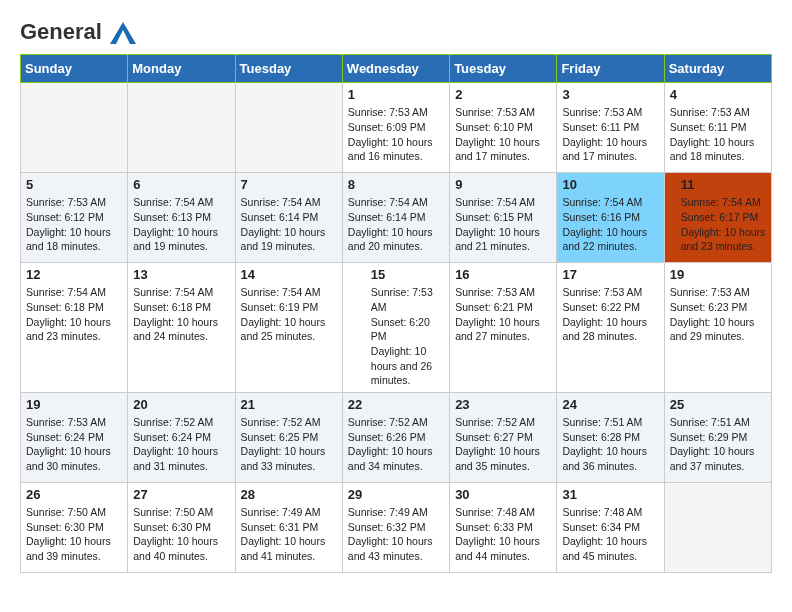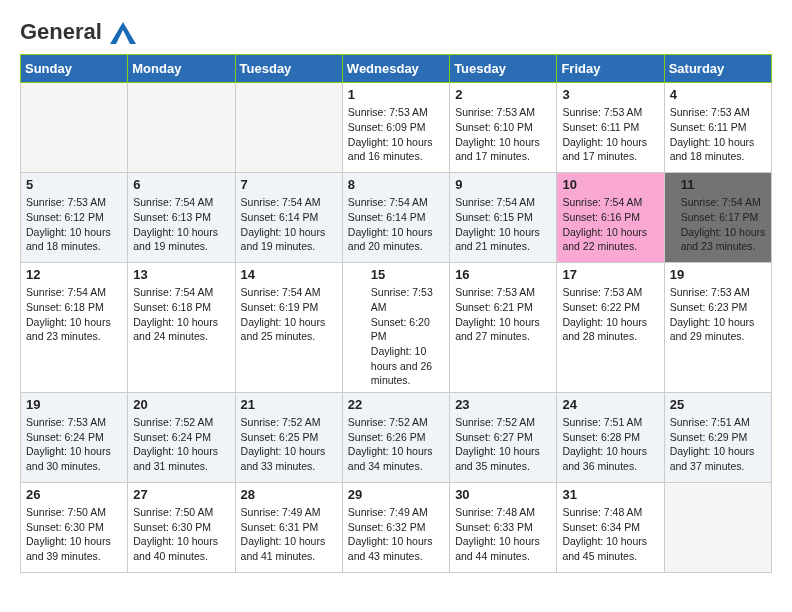--- a/index.html
+++ b/index.html
@@ -165,27 +165,27 @@
         <div class="day-info">
           Sunrise: 7:54 AM<br>Sunset: 6:14 PM<br>Daylight: 10 hours and 20 minutes.
         </div>
         </td>
         <td style="background: rgb(240, 244, 248);">
           <div class="day-number">9</div>
         <div class="day-info">
           Sunrise: 7:54 AM<br>Sunset: 6:15 PM<br>Daylight: 10 hours and 21 minutes.
         </div>
         </td>
-        <td style="background: #f9a8d4;">
+        <td style="background: #7dd3fc;">
           <div class="day-number">10</div>
         <div class="day-info">
           Sunrise: 7:54 AM<br>Sunset: 6:16 PM<br>Daylight: 10 hours and 22 minutes.
         </div>
         </td>
-        <td style="background: #737373; padding-left: 16px;">
+        <td style="background: #c2410c; padding-left: 16px;">
           <div class="day-number">11</div>
         <div class="day-info">
           Sunrise: 7:54 AM<br>Sunset: 6:17 PM<br>Daylight: 10 hours and 23 minutes.
         </div>
         </td>
       </tr>
       <tr>
         <td style="background: rgb(255, 255, 255);">
           <div class="day-number">12</div>
         <div class="day-info">

